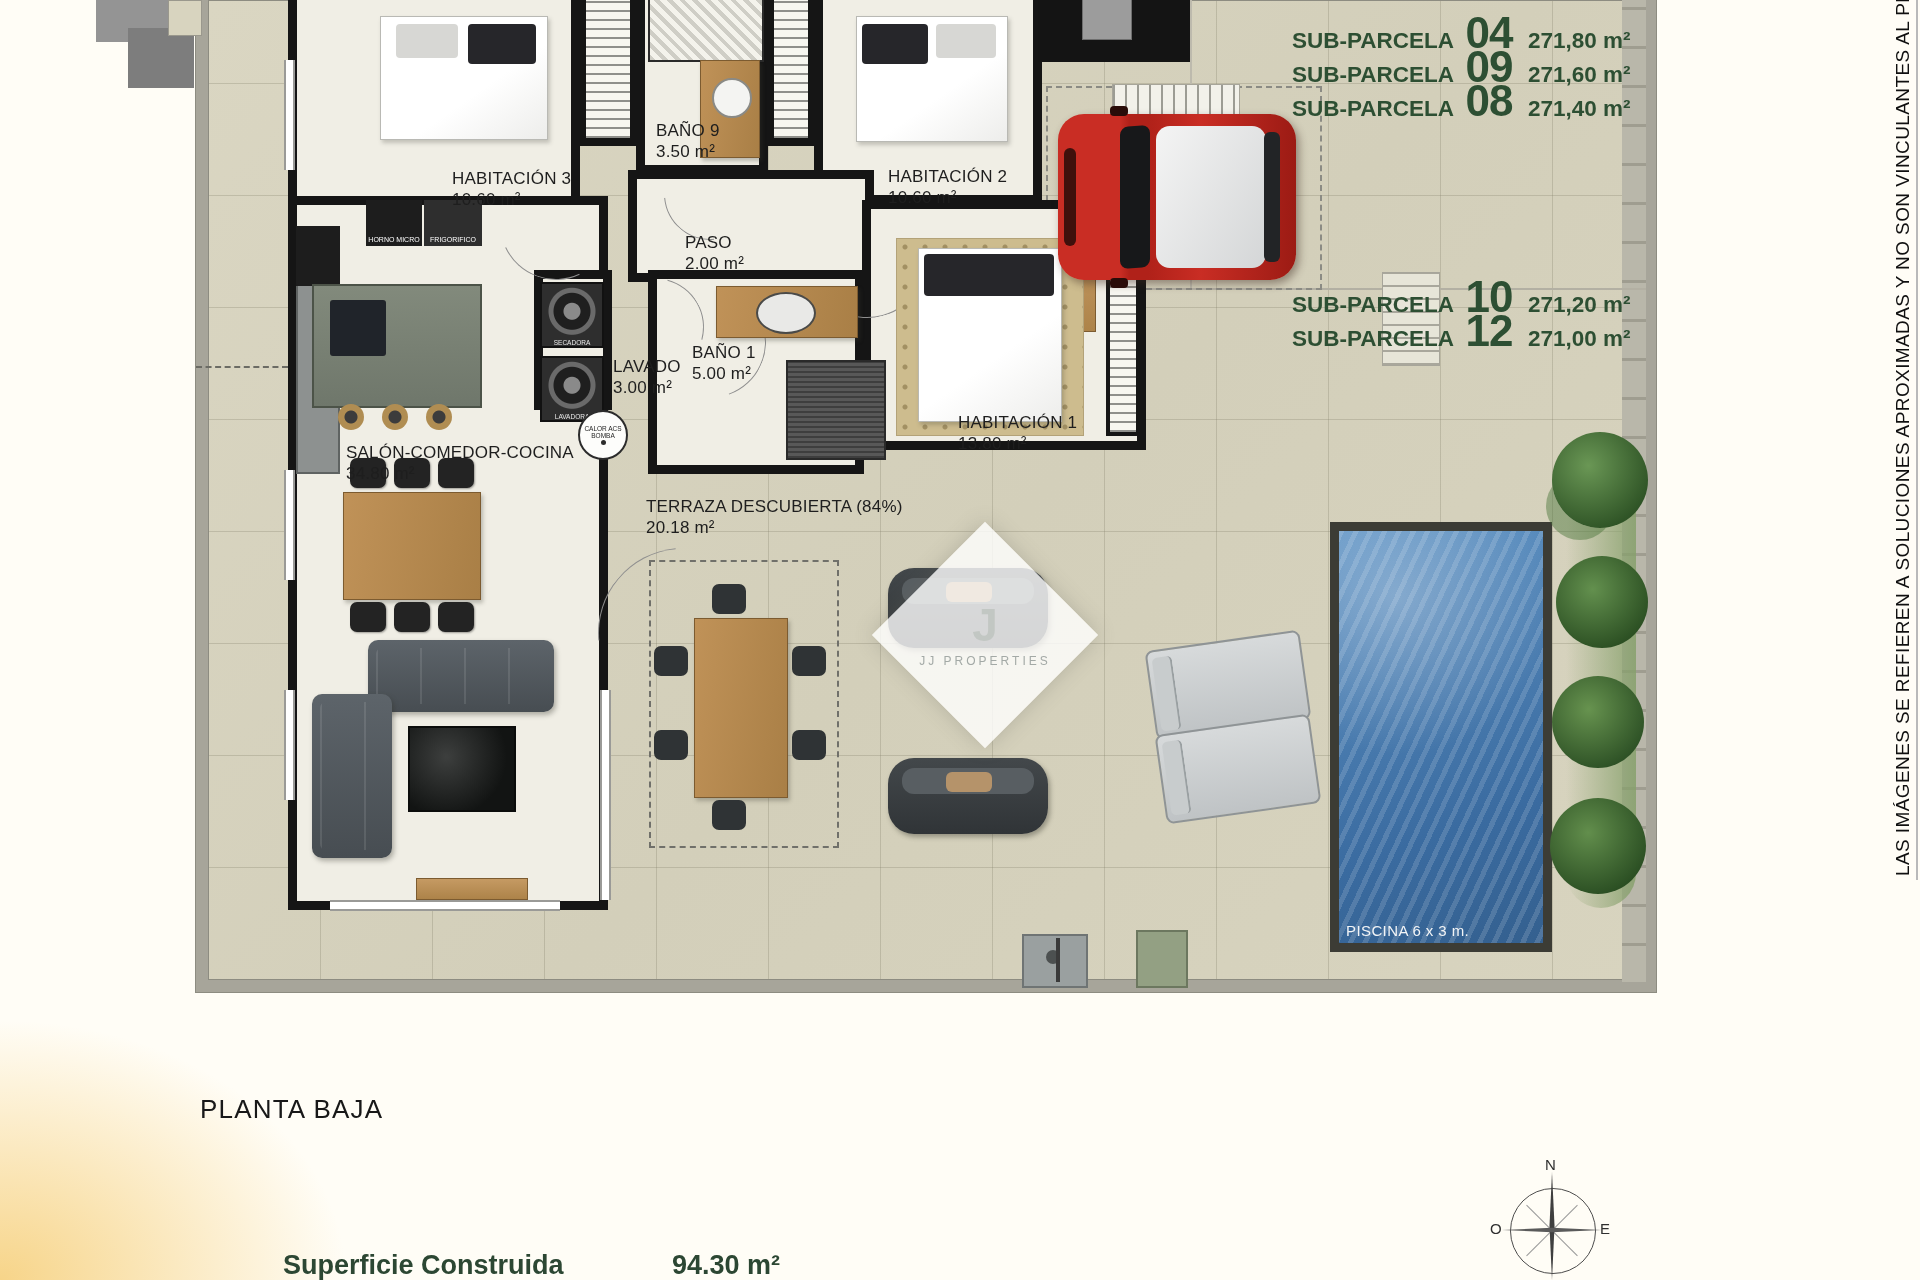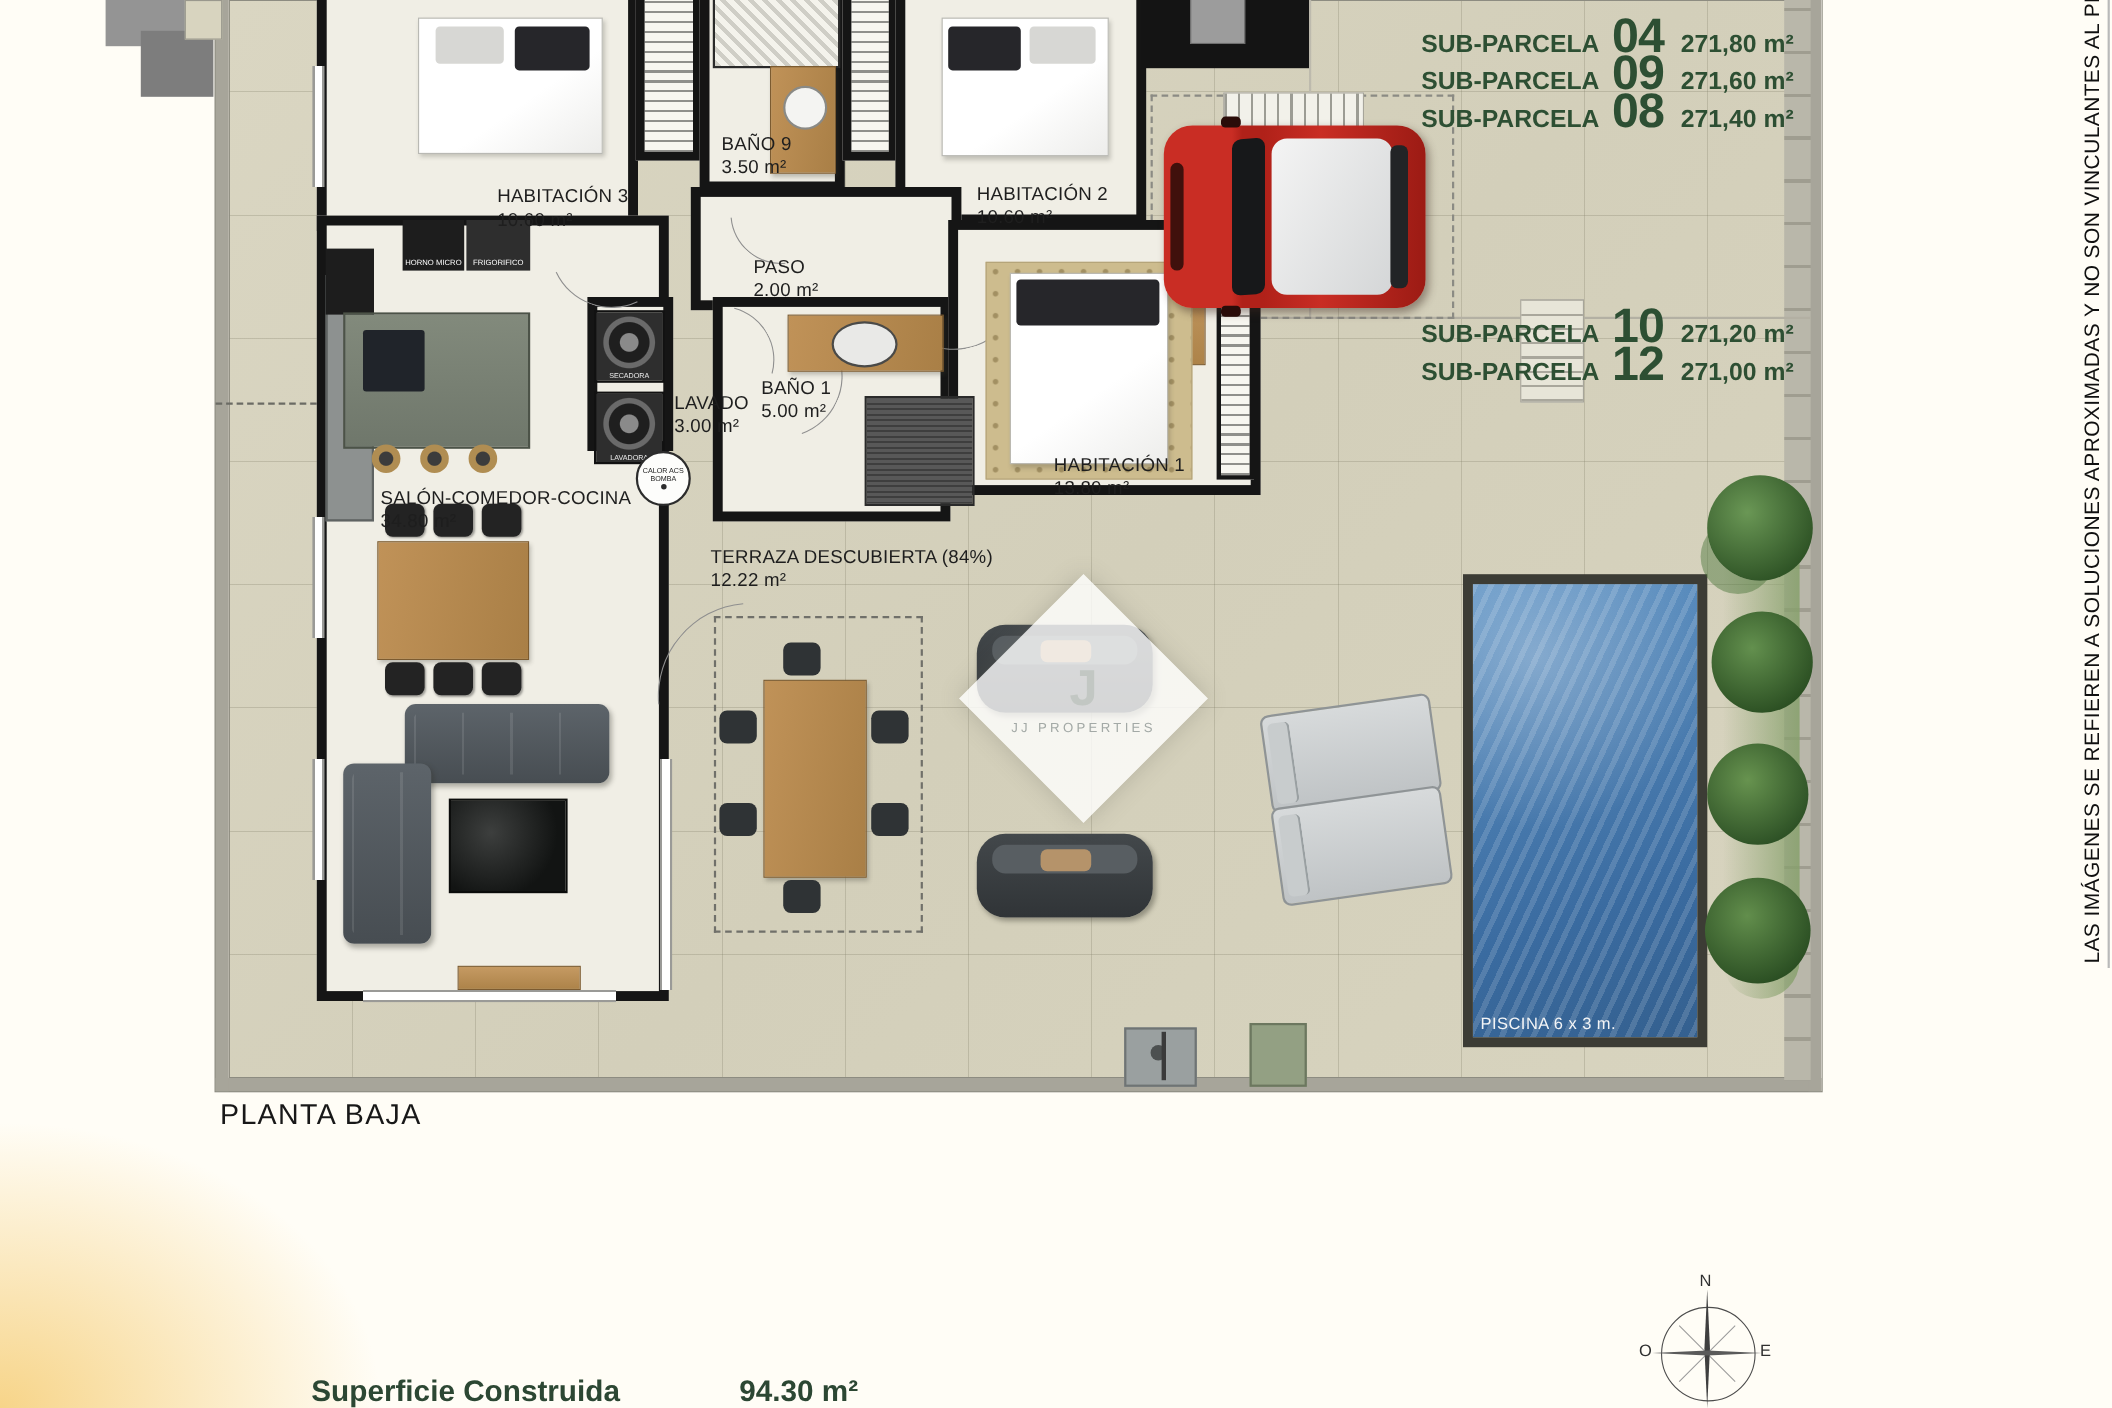--- a/index.html
+++ b/index.html
@@ -99,21 +99,21 @@
          display:flex;flex-direction:column;align-items:center;justify-content:center;font-size:6.5px;line-height:1.15;text-align:center;z-index:35;}
   .calor .dot{width:5px;height:5px;border-radius:50%;background:#2c2c2c;margin-top:1px;}
   
   .wm{left:905px;top:555px;width:160px;height:160px;background:rgba(255,255,255,.8);
       transform:rotate(45deg);box-shadow:0 0 20px rgba(110,110,100,.3);z-index:45;}
   .wm-in{position:absolute;inset:0;transform:rotate(-45deg);display:flex;flex-direction:column;
          align-items:center;justify-content:center;color:#aab0ad;}
   .wm-j{font-size:46px;font-weight:bold;color:#c2c7c3;line-height:1;}
   .wm-n{font-size:12px;letter-spacing:3px;margin-top:6px;color:#a3a9a6;}
   
-  .planta{left:200px;top:998px;font-size:26px;letter-spacing:1.2px;color:#181818;z-index:60;}
+  .planta{left:200px;top:1094px;font-size:26px;letter-spacing:1.2px;color:#181818;z-index:60;}
   .heading{left:280px;top:1156px;font-size:63px;font-weight:bold;color:#2d4f33;letter-spacing:-.5px;z-index:60;}
   .sup-label{left:283px;top:1250px;font-size:27px;font-weight:bold;color:#2c4733;z-index:60;}
   .sup-value{left:672px;top:1250px;font-size:27px;font-weight:bold;color:#2c4733;z-index:60;}
   .disclaimer{left:1892px;top:876px;width:880px;font-size:19px;color:#101010;letter-spacing:.4px;
        transform-origin:0 0;transform:rotate(-90deg);white-space:nowrap;z-index:60;}
   .edge-line{left:1916px;top:0;width:2px;height:880px;background:#b9b9b9;}
   
   .compass{left:1492px;top:1160px;width:120px;height:120px;z-index:60;}
   .c-circle{left:18px;top:28px;width:84px;height:84px;border:1.6px solid #4c4c4c;border-radius:50%;}
   .c-diag1{left:24px;top:70px;width:72px;height:1px;background:#9a9a9a;transform:rotate(45deg);}
@@ -292,21 +292,21 @@
   <div class="abs rlabel" style="left:958px;top:412px;">
     <div>HABITACIÓN 1</div>
     <div>13.80 m²</div>
   </div>
   <div class="abs rlabel" style="left:346px;top:442px;">
     <div>SALÓN-COMEDOR-COCINA</div>
     <div>34.80 m²</div>
   </div>
   <div class="abs rlabel" style="left:646px;top:496px;">
     <div>TERRAZA DESCUBIERTA (84%)</div>
-    <div>12.22 m²</div>
+    <div>20.18 m²</div>
   </div>
 
   <div class="abs sp-block" style="left:1292px;top:8px;">
     <div class="sp-row">
       <span class="sp-name">SUB-PARCELA</span>
       <span class="sp-num">04</span>
       <span class="sp-area">271,80 m²</span>
     </div>
     <div class="sp-row">
       <span class="sp-name">SUB-PARCELA</span>

